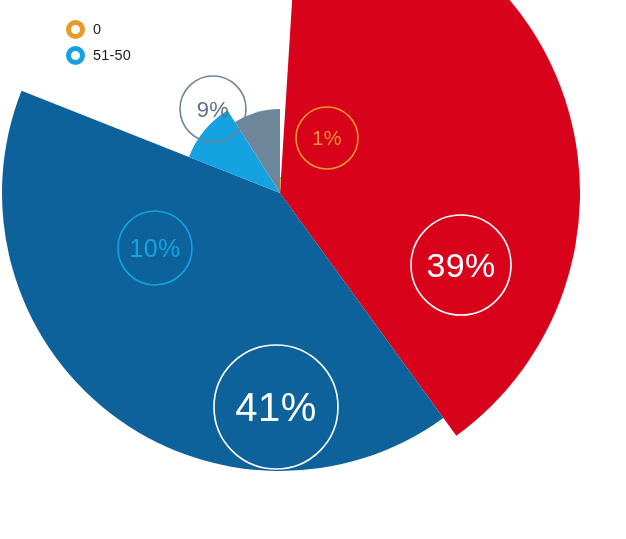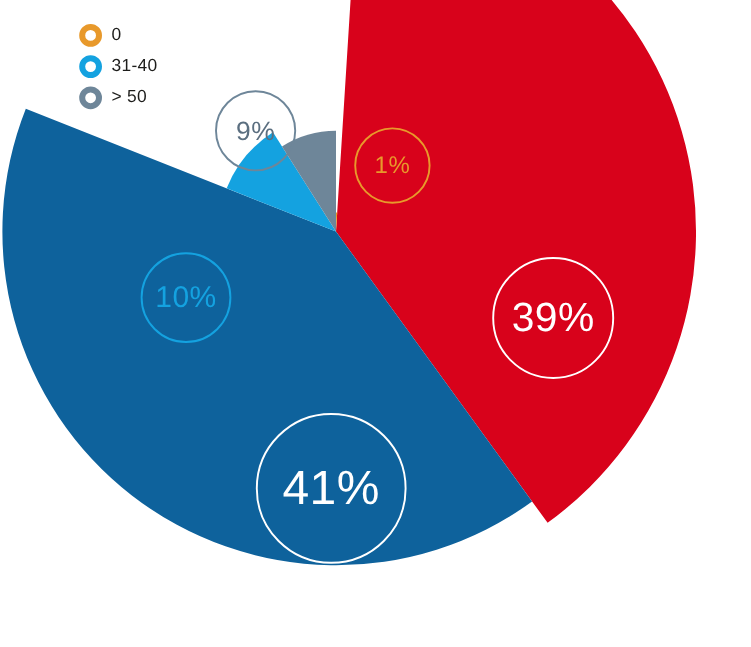--- a/index.html
+++ b/index.html
@@ -93,21 +93,17 @@
       </g>
   </svg>
 
   <div class="legend">
     <div class="legend-row">
       <span class="legend-marker" style="border: 5.5px solid rgb(232, 153, 43);"></span>
       <span class="legend-label">0</span>
     </div>
     <div class="legend-row">
       <span class="legend-marker" style="border: 5.5px solid rgb(20, 162, 224);"></span>
-      <span class="legend-label">31-40</span>
-    </div>
-    <div class="legend-row">
-      <span class="legend-marker" style="border: 5.5px solid rgb(110, 134, 153);"></span>
-      <span class="legend-label">&gt; 50</span>
+      <span class="legend-label">51-50</span>
     </div>
   </div>
 
 </div>
 
 </body></html>

